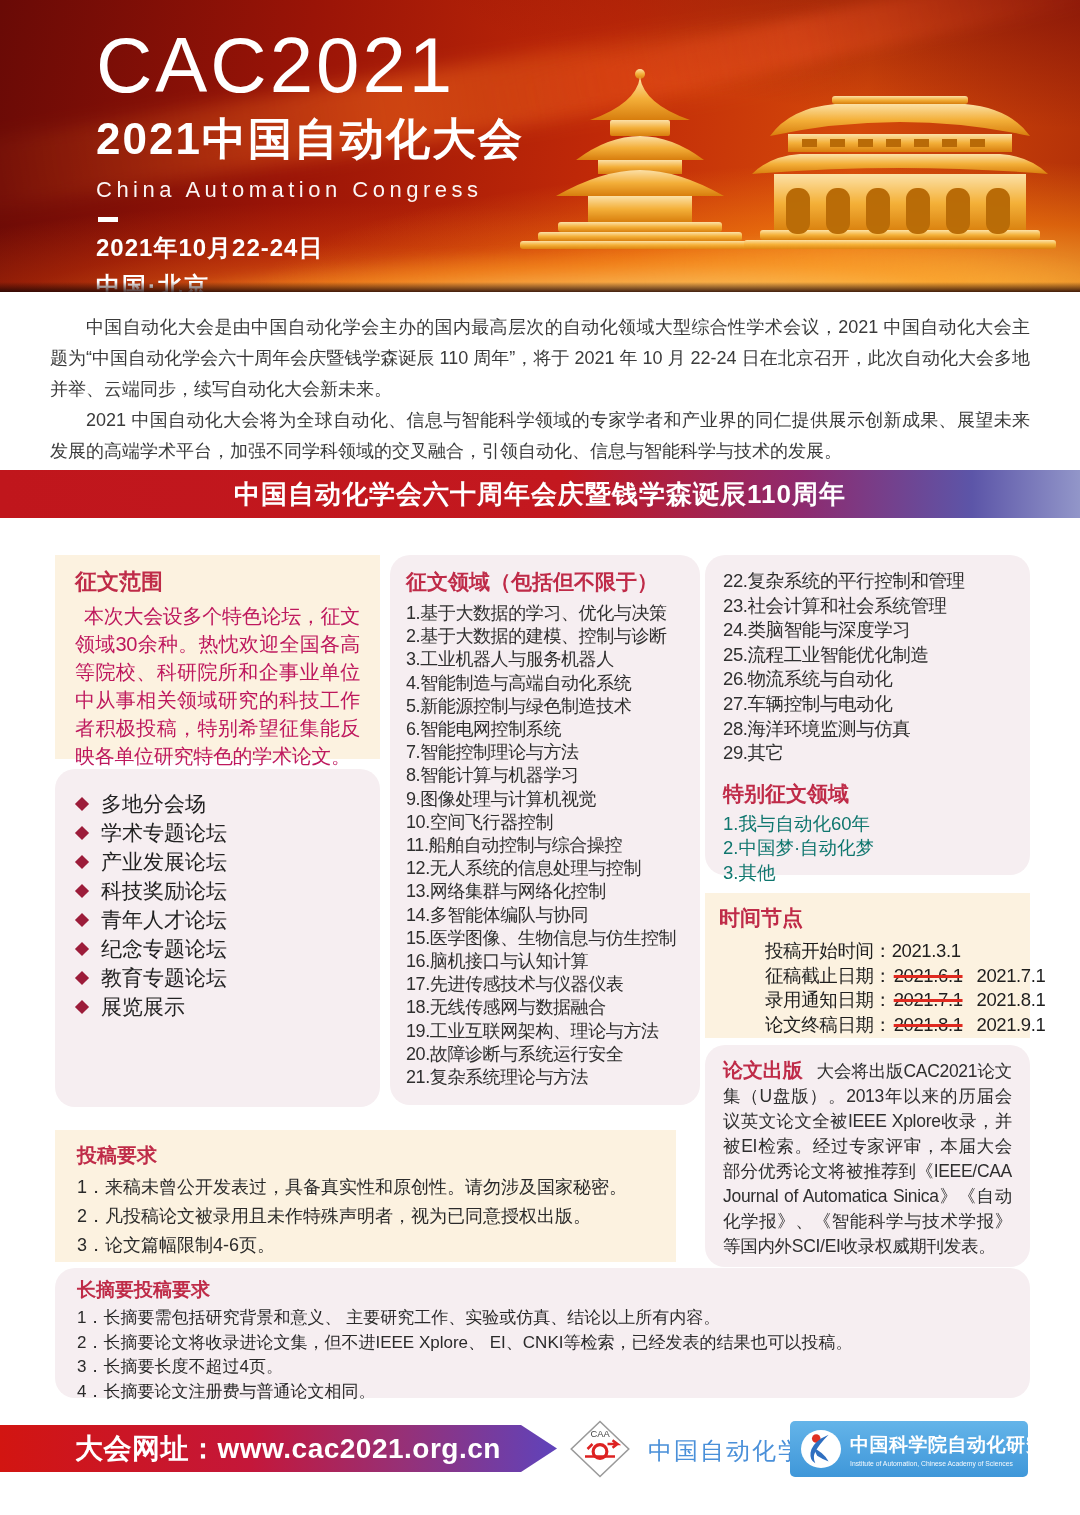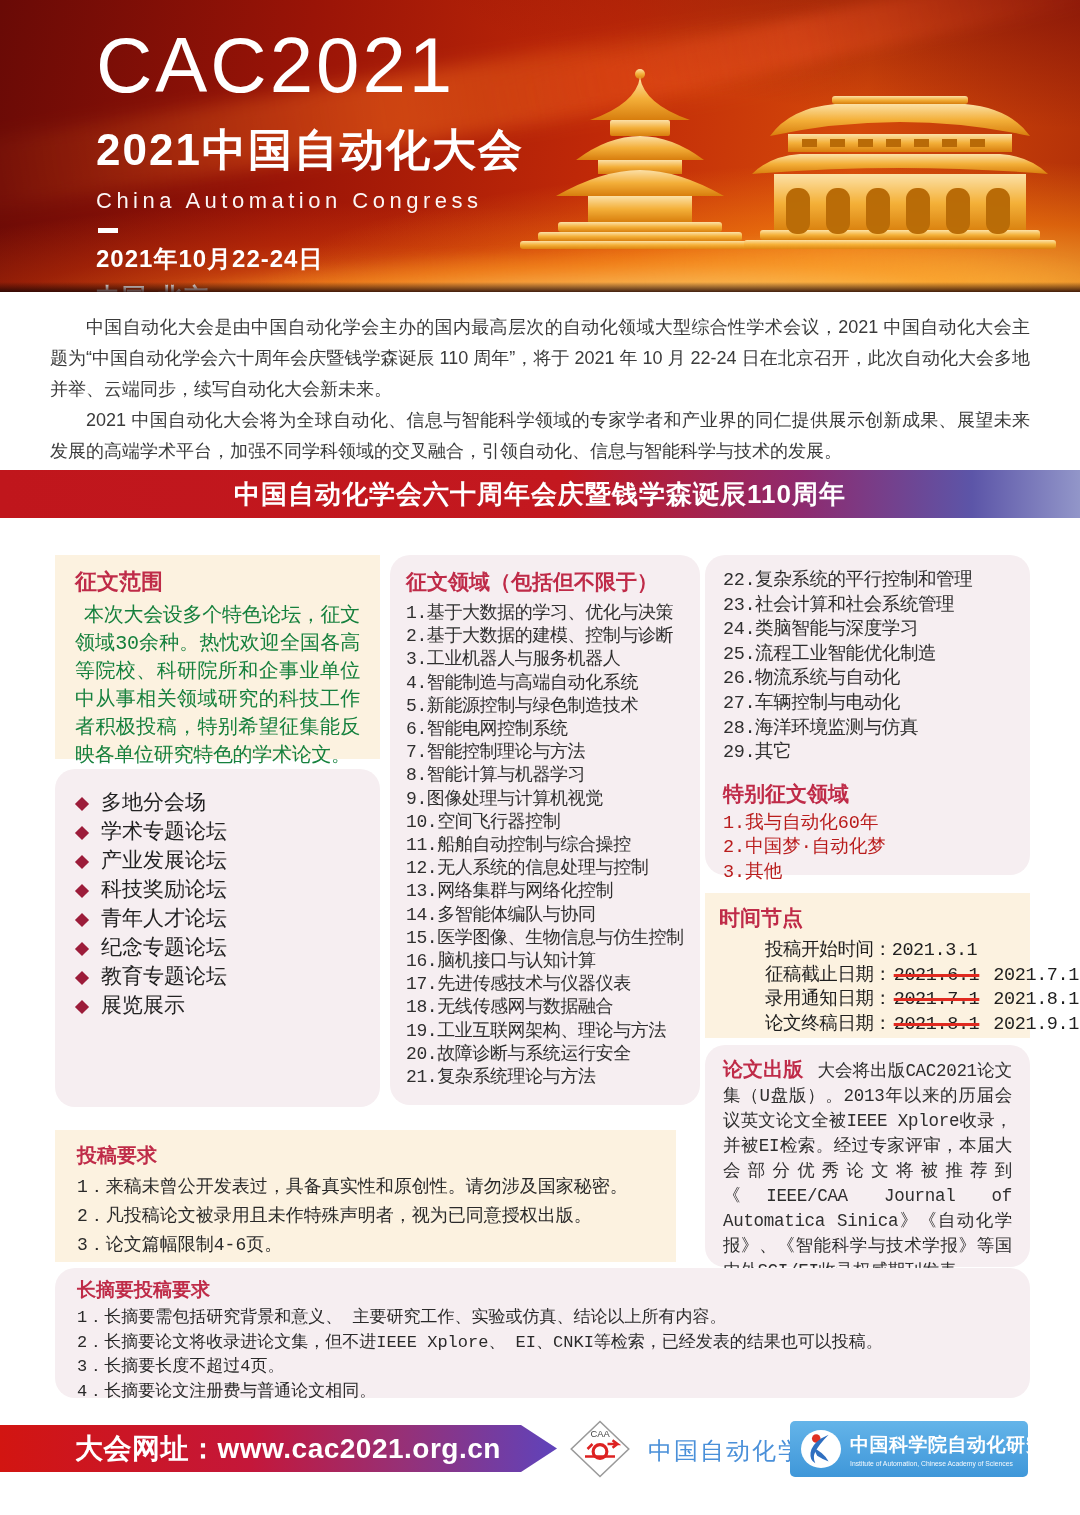--- a/index.html
+++ b/index.html
@@ -17,58 +17,58 @@
   }
   .hero .streak { position:absolute; pointer-events:none; }
   .s1 { left:-6%; top:26%; width:85%; height:70px; background:linear-gradient(90deg,transparent,rgba(255,120,30,.45),transparent); filter:blur(9px); transform:rotate(-9deg); }
   .s2 { left:-4%; bottom:-26px; width:118%; height:96px; background:radial-gradient(60% 100% at 46% 100%, rgba(255,236,150,.95), rgba(255,160,40,.5) 55%, transparent 78%); filter:blur(4px); transform:rotate(-3deg); }
   .s3 { right:-4%; top:6%; width:60%; height:46px; background:linear-gradient(90deg,transparent,rgba(255,90,40,.35),transparent); filter:blur(7px); transform:rotate(-12deg); }
   .hero::after { content:""; position:absolute; left:0; bottom:0; width:100%; height:10px;
     background:linear-gradient(180deg, rgba(40,6,4,0), rgba(35,6,4,.85)); }
   .skyline { position:absolute; right:0; bottom:0; width:640px; height:230px; opacity:.95; }
   .hero-text { position:absolute; left:96px; top:26px; color:#fff; }
   .hero-logo { font-size:78px; font-weight:300; letter-spacing:3px; line-height:1.0; }
-  .hero-cn { font-size:44px; font-weight:bold; letter-spacing:2px; margin-top:17px; }
+  .hero-cn { font-size:44px; font-weight:bold; letter-spacing:2px; margin-top:6px; }
   .hero-en { font-size:22px; font-weight:300; letter-spacing:4.5px; margin-top:8px; color:rgba(255,255,255,.96); }
   .hero-dash { width:20px; height:5px; background:#fff; margin:14px 0 10px 2px; }
   .hero-date { font-size:24px; font-weight:bold; letter-spacing:1px; }
   .hero-city { font-size:24px; font-weight:bold; letter-spacing:2px; margin-top:6px; }
 
   
   .intro { position:absolute; left:0; top:312px; width:1080px; padding:0 50px; color:#3a3a3a; }
   .intro p { font-size:18px; line-height:31px; text-indent:2em; text-align:justify; }
 
   
   .banner { position:absolute; left:0; top:470px; width:1080px; height:48px;
     background:linear-gradient(90deg,#c0161c 0%,#c3181f 52%,#8f2a6e 74%,#5c55a8 90%,#9296c9 100%);
     color:#fff; font-size:26px; font-weight:bold; text-align:center; line-height:48px; letter-spacing:1px; }
 
   
   .content { position:absolute; left:0; top:545px; width:1080px; height:870px; }
-  .box { position:absolute;font-family:Liberation Mono, monospace; }
+  .box { position:absolute; }
   .bg-cream { background:#fcf2e0; }
   .bg-pink  { background:#f6eef1;border-radius:20px; }
   .sec-title { color:#bf2b48; font-weight:bold; }
 
   #scope-box { left:55px; top:10px; width:325px; height:204px; padding:12px 20px; }
   #scope-box .sec-title { font-size:22px; margin-bottom:5px; }
-  #scope-box p { font-size:20px; line-height:28px; color:#15803d; text-indent:.45em; text-align:justify; letter-spacing:-.3px; }
+  #scope-box p { font-size:20px; line-height:28px; color:#be185d; text-indent:.45em; text-align:justify; letter-spacing:-.3px; }
 
   #forums-box { left:55px; top:224px; width:325px; height:338px; padding:20px 20px; }
   #forums-box .f-item { display:flex; align-items:center; font-size:21px; line-height:29px; color:#222; }
   .bullet { display:inline-block; width:10px; height:10px; background:#9c1c3a; transform:rotate(45deg); margin:0 14px 0 2px; flex:none; }
 
   #topics-box { left:390px; top:10px; width:310px; height:550px; padding:13px 16px; }
   #topics-box .sec-title { font-size:21px; margin-bottom:6px; white-space:nowrap; }
   #topics-box .t-item { font-size:18px; line-height:23.2px; color:#2f2f2f; white-space:nowrap; letter-spacing:-.4px; }
 
   #topics2-box { left:705px; top:10px; width:325px; height:320px; padding:14px 18px; }
   #topics2-box .t-item { font-size:18.5px; line-height:24.6px; color:#2f2f2f; white-space:nowrap; letter-spacing:-.4px; }
   #topics2-box .sec-title { font-size:21px; margin:14px 0 4px 0; }
-  #topics2-box .sp-item { font-size:18.5px; line-height:24.6px; color:#b91c1c; }
+  #topics2-box .sp-item { font-size:18.5px; line-height:24.6px; color:#0f766e; }
 
   #timeline-box { left:705px; top:348px; width:325px; height:145px; padding:11px 14px; }
   #timeline-box .sec-title { font-size:21px; margin-bottom:7px; }
   .t-row { font-size:18.5px; line-height:24.5px; color:#1e1e1e; white-space:nowrap; letter-spacing:-.4px;margin-left:46px; }
   .t-row .t-label { font-weight:500; }
   .t-old { color:#1e1e1e; text-decoration:line-through; text-decoration-color:#e02a20; text-decoration-thickness:3px; margin:0 14px 0 2px; }
   .t-old:empty { display:none; margin:0; }
   .t-new { }
 
   #publication-box { left:705px; top:500px; width:325px; height:222px; padding:13px 18px; }

